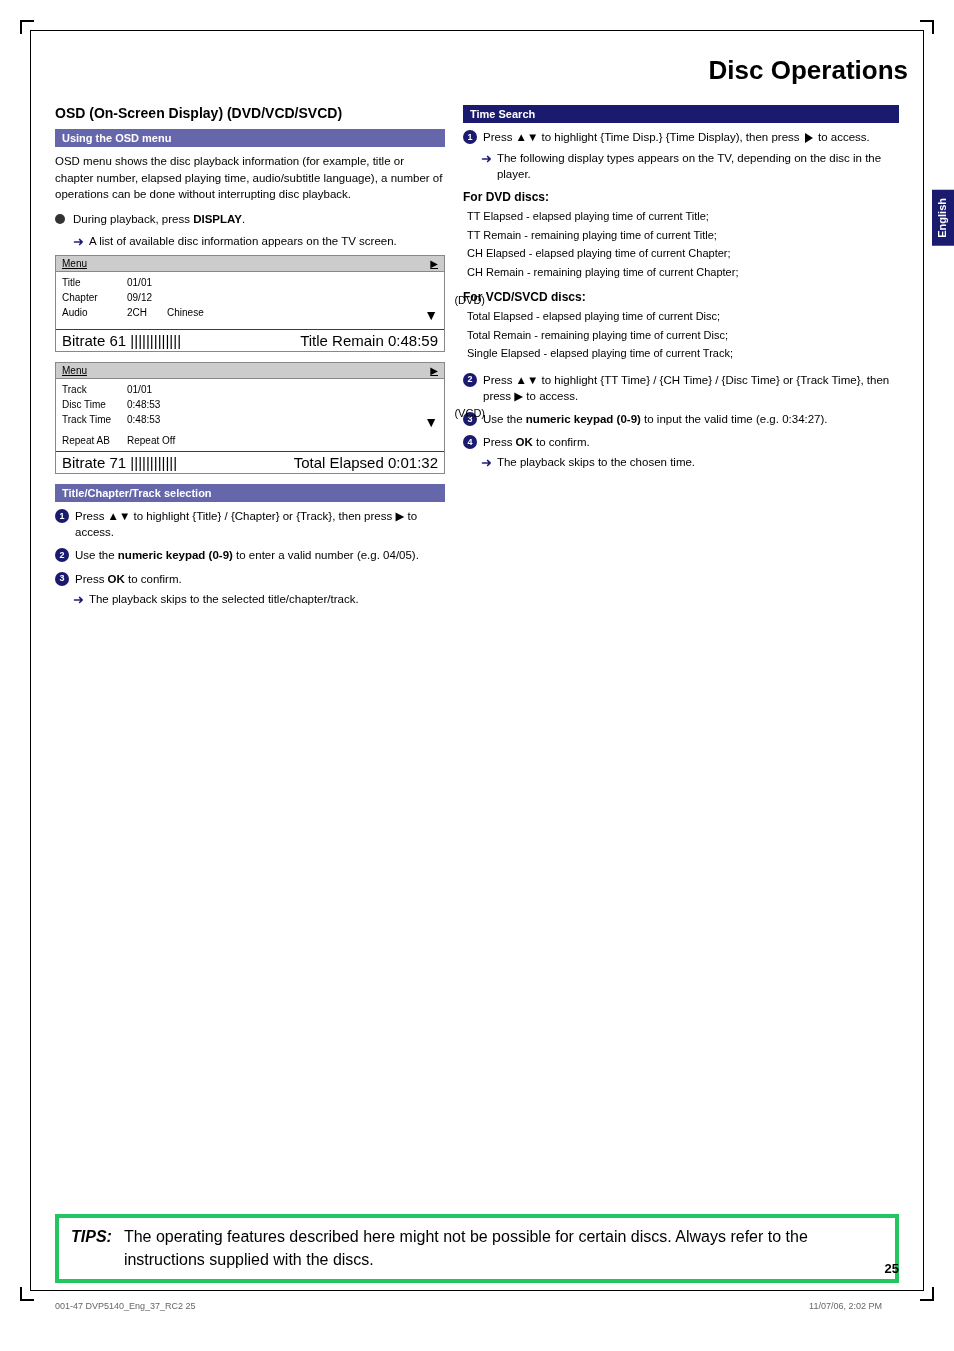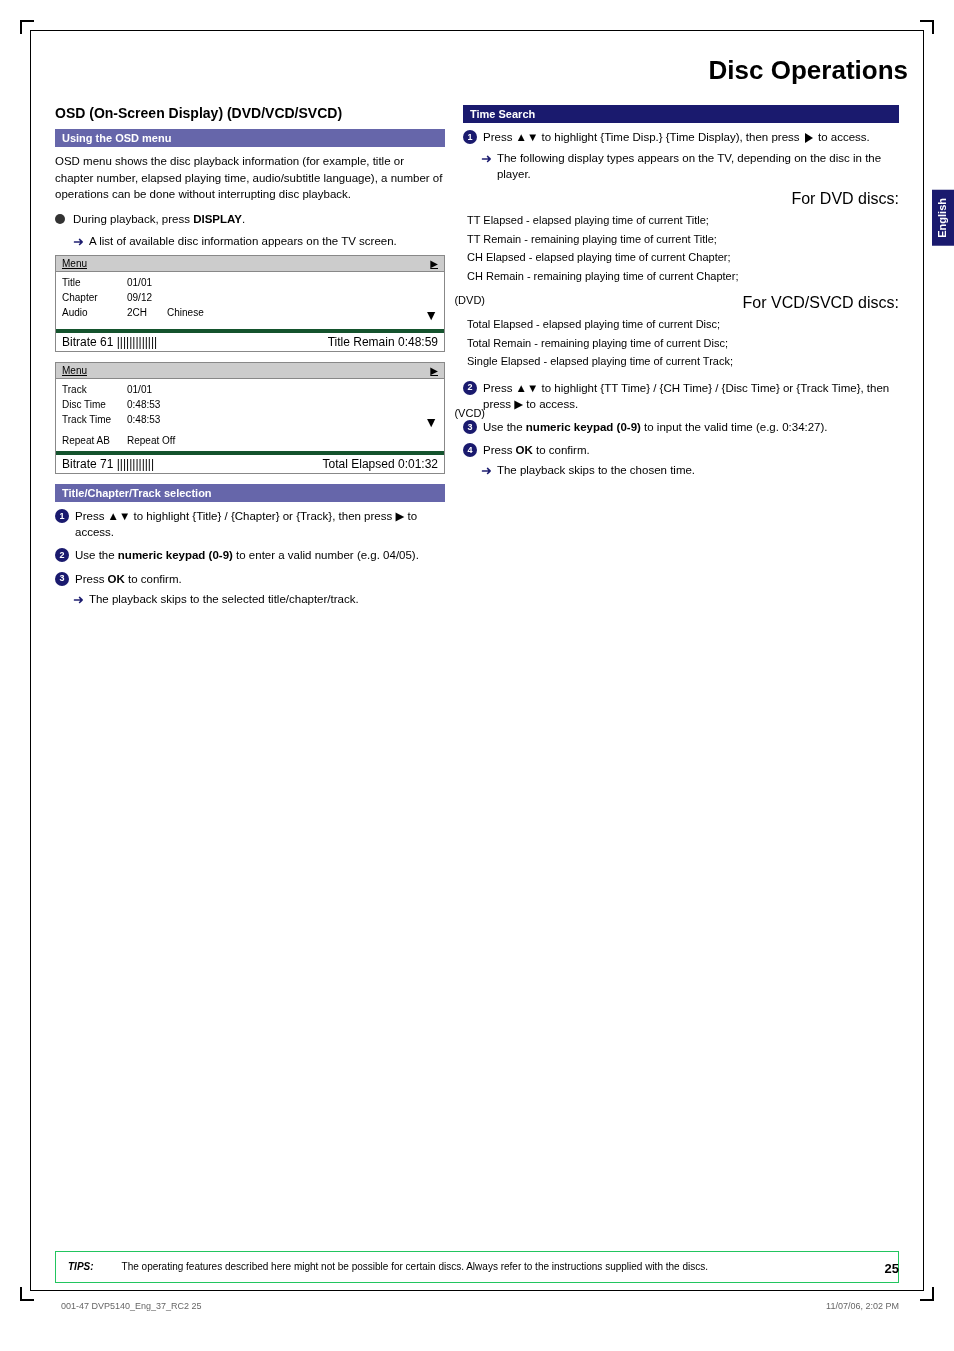--- a/index.html
+++ b/index.html
@@ -197,63 +197,62 @@
     .osd-box-body { padding: 3px 6px; }
     .osd-row {
       display: flex;
       gap: 10px;
       font-size: 10px;
       line-height: 1.5;
     }
     .osd-label { min-width: 55px; color: #000; }
     .osd-value { color: #000; }
     .osd-footer {
-      border-top: 4px solid #14532d;
+      border-top: 1px solid #14532d;
       padding: 2px 6px;
-      font-size: 12px;
+      font-size: 15px;
       display: flex;
       justify-content: space-between;
     }
 
     
     .disc-label {
       font-size: 11px;
       margin-left: 5px;
     }
 
     
     .bold { font-weight: bold; }
 
     
     .sub-section-title {
-      font-size: 16px;
-      font-weight: normal;
+      font-size: 12px;
+      font-weight: bold;
       margin-top: 8px;
       margin-bottom: 4px;
-      text-align: right;
     }
 
     
     .indented-text {
       font-size: 11px;
       line-height: 1.5;
       margin-left: 4px;
     }
 
     
     .tips-bar {
       position: absolute;
       bottom: 68px;
       left: 55px;
       right: 55px;
-      border: 1px solid #22c55e;
+      border: 4px solid #22c55e;
       padding: 8px 12px;
       display: flex;
-      gap: 28px;
-      font-size: 10px;
+      gap: 12px;
+      font-size: 16px;
       line-height: 1.4;
     }
     .tips-label {
       font-weight: bold;
       font-style: italic;
       white-space: nowrap;
       flex-shrink: 0;
     }
 
     
@@ -262,28 +261,28 @@
       bottom: 75px;
       right: 55px;
       font-size: 13px;
       font-weight: bold;
     }
 
     
     .footer-left {
       position: absolute;
       bottom: 40px;
-      left: 61px;
+      left: 55px;
       font-size: 9px;
       color: #666;
     }
     .footer-right {
       position: absolute;
       bottom: 40px;
-      right: 55px;
+      right: 72px;
       font-size: 9px;
       color: #666;
     }
   </style>
 </head>
 <body>
 
 <div class="page-border-top"></div>
 <div class="page-border-bottom"></div>
 <div class="page-border-left"></div>

